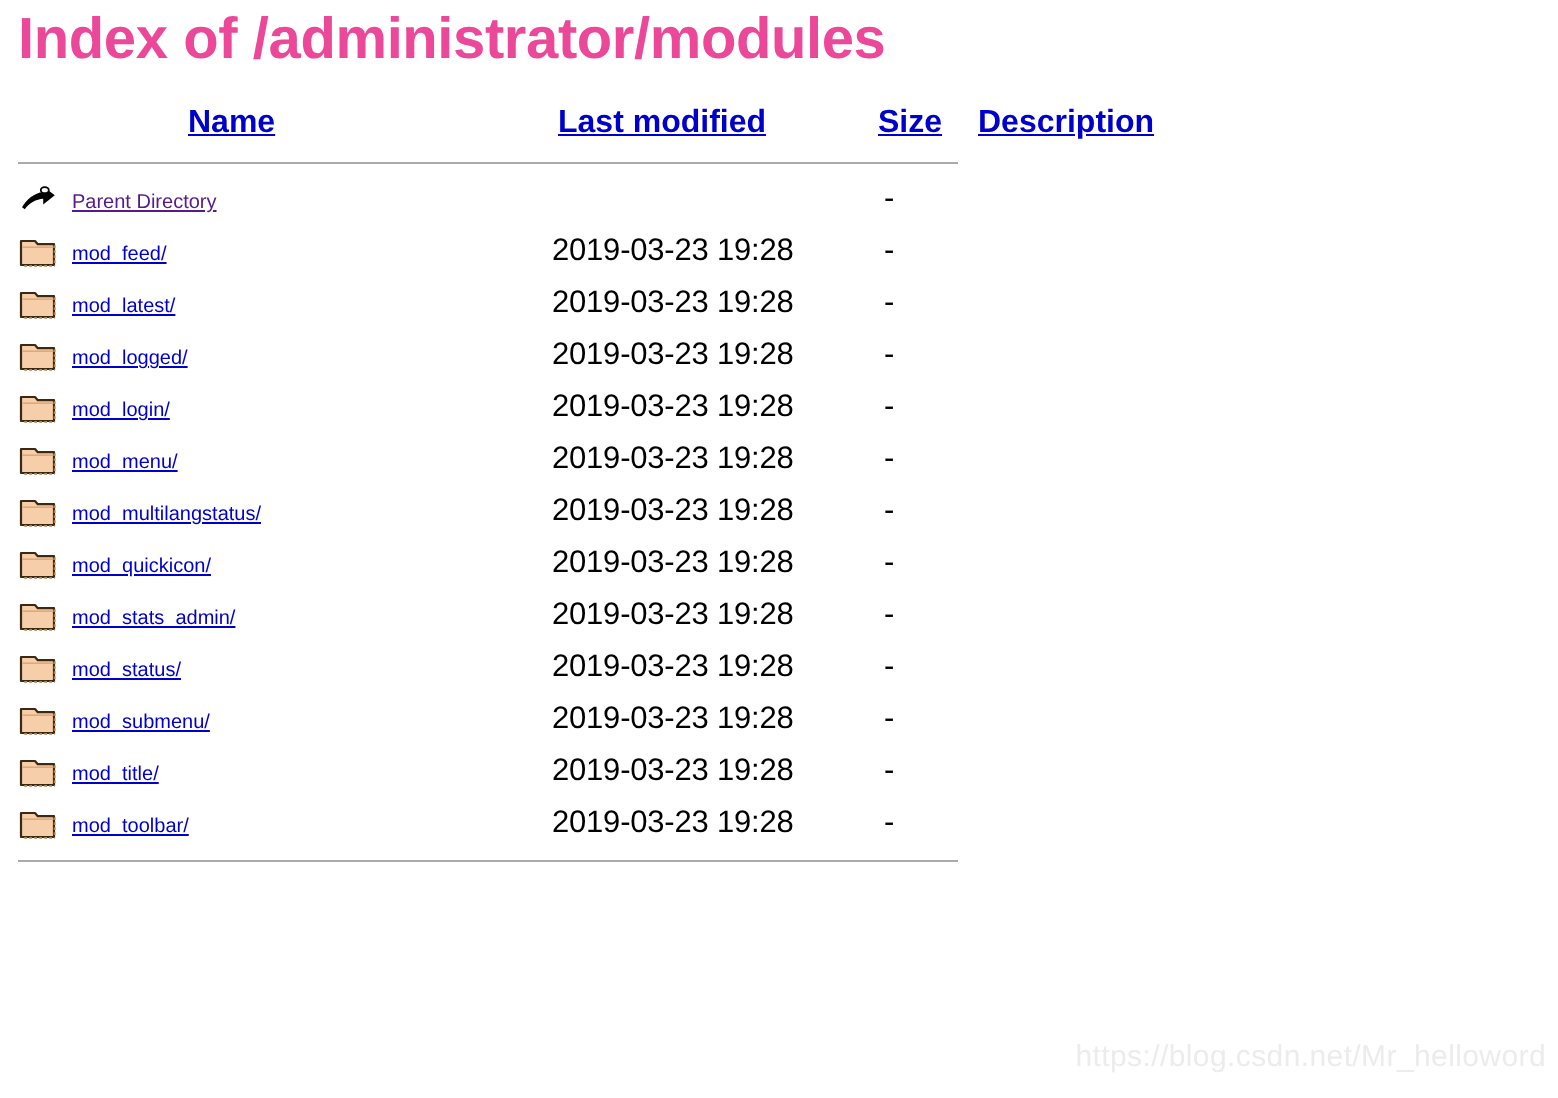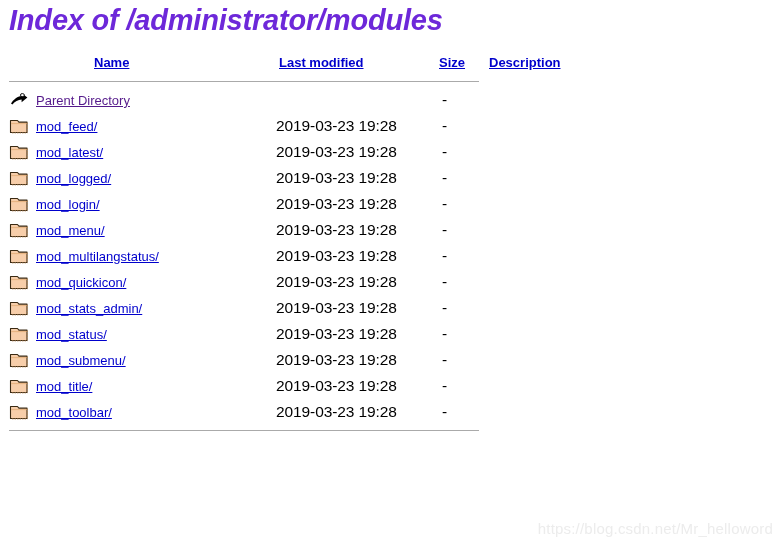--- a/index.html
+++ b/index.html
@@ -19,23 +19,22 @@
 
   
   .page-title {
     font-family: "Liberation Sans", "DejaVu Sans", sans-serif;
     font-size: 29px;
     font-weight: bold;
     line-height: 34px;
     margin: 0;
     padding: 3px 0 0 9px;
     letter-spacing: -0.2px;
-    color: #6d28d9;
+    color: #ec4899;
     white-space: nowrap;
-    font-style: italic;
   }
 
   
   .index-table {
     border-collapse: collapse;
     margin: 0;
     padding: 0;
     margin-top: 12px;
     margin-left: 9px;
     font-size: 15.5px;
@@ -52,21 +51,21 @@
 
   
   .hdr-row th {
     height: 25px;
     padding-bottom: 3px;
   }
   .hdr-link {
     color: #0000cc;
     text-decoration: underline;
     font-weight: bold;
-    font-size: 13px;
+    font-size: 16px;
     cursor: pointer;
   }
 
   
   .col-icon   { width: 27px; }
   .col-name   { width: 178px; padding-right: 4px !important; }
   .col-date   { width: 157px; }
   .col-size   { width: 44px; }
   .col-desc   { width: 90px; }
 
@@ -89,21 +88,21 @@
     font-size: 0;
     line-height: 0;
   }
   .rule-bottom { margin: 5px 0 3px 0; }
 
   
   .file-row td { height: 26px; }
   .cell-name a {
     color: #0000cc;
     text-decoration: underline;
-    font-size: 13px;
+    font-size: 10px;
     cursor: pointer;
   }
   .cell-name a.visited {
     color: #551a8b;
   }
   .cell-date, .cell-size {
     color: #000000;
     font-size: 15.5px;
   }
   .cell-size { padding-left: 6px !important; }

